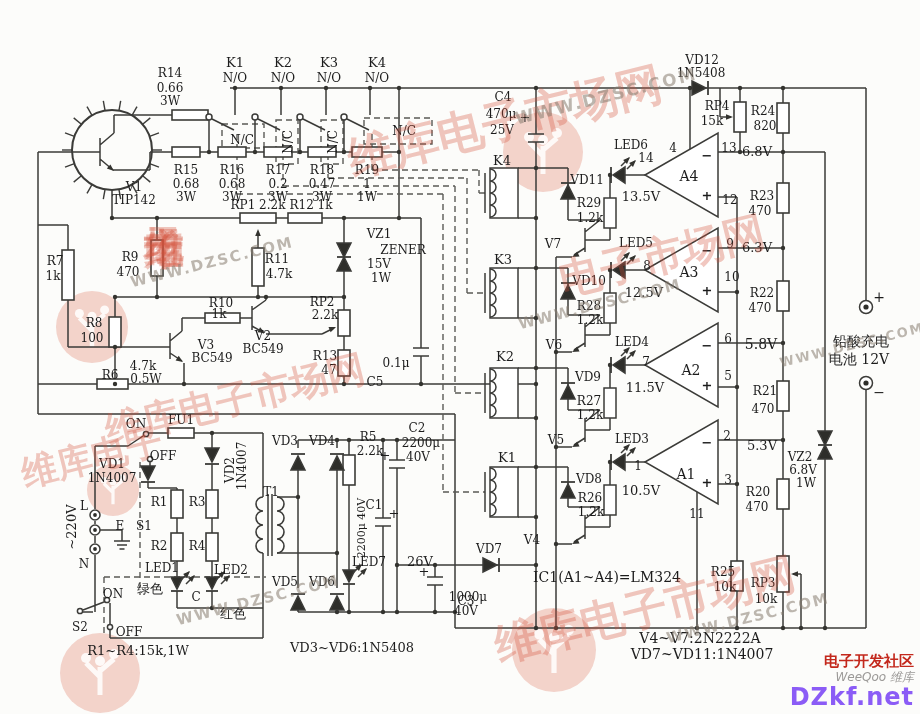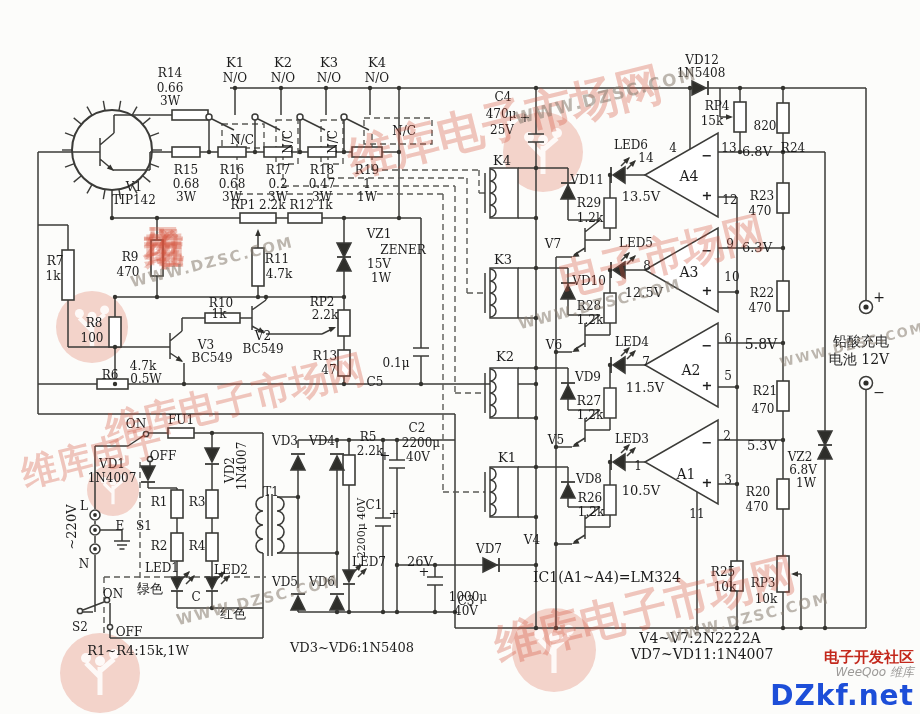--- a/index.html
+++ b/index.html
@@ -17,21 +17,21 @@
   .wm-cjk.vertwm{writing-mode:vertical-rl;transform:translate(-50%,-50%);}
   .wm-url{position:absolute;transform:translate(-50%,-50%) rotate(-14deg);
           color:rgba(135,124,112,0.55);font-family:"DejaVu Sans","Liberation Sans",sans-serif;
           font-weight:bold;letter-spacing:2px;white-space:nowrap;}
   .wm-logo{position:absolute;border-radius:50%;background:rgba(216,92,66,0.26);transform:translate(-50%,-50%);}
   .brand{position:absolute;right:6px;bottom:2px;text-align:right;z-index:6;line-height:1.15;}
   .brand-community{color:#c3281c;font-weight:bold;font-size:15px;
        font-family:"DejaVu Sans","Liberation Sans",sans-serif;}
   .brand-site{color:rgba(150,148,145,0.95);font-style:italic;font-size:12px;
        font-family:"DejaVu Sans","Liberation Sans",sans-serif;}
-  .brand-domain{color:#1d4ed8;font-weight:bold;font-size:28px;letter-spacing:1px;
+  .brand-domain{color:#8b5cf6;font-weight:bold;font-size:24px;letter-spacing:1px;
        font-family:"DejaVu Sans","Liberation Sans",sans-serif;}
 </style>
 </head>
 <body>
 
 <div class="stage">
   <div id="logo-layer">
       <div class="wm-logo" style="left: 92px; top: 327px; width: 72px; height: 72px;"><svg width="72" height="72" viewBox="0 0 80 80">
           <g stroke="rgba(255,255,255,0.85)" stroke-width="5" fill="none">
             <path d="M40 62 V34 M40 44 L26 30 M40 38 L54 26"></path>
@@ -627,21 +627,21 @@
       <span class="lab" style="left: 707px; top: 250px; font-size: 13px; font-weight: bold;">−</span>
       <span class="lab" style="left: 707px; top: 290px; font-size: 13px; font-weight: bold;">+</span>
       <span class="lab" style="left: 707px; top: 345px; font-size: 13px; font-weight: bold;">−</span>
       <span class="lab" style="left: 707px; top: 385px; font-size: 13px; font-weight: bold;">+</span>
       <span class="lab" style="left: 707px; top: 442px; font-size: 13px; font-weight: bold;">−</span>
       <span class="lab" style="left: 707px; top: 482px; font-size: 13px; font-weight: bold;">+</span>
       <span class="lab" style="left: 702px; top: 60px;">VD12</span>
       <span class="lab" style="left: 701px; top: 73px;">1N5408</span>
       <span class="lab" style="left: 717px; top: 106px;">RP4</span>
       <span class="lab" style="left: 712px; top: 121px;">15k</span>
-      <span class="lab" style="left: 793px; top: 111px; margin-top: 37px;">R24</span>
+      <span class="lab" style="left: 763px; top: 111px;">R24</span>
       <span class="lab" style="left: 765px; top: 126px;">820</span>
       <span class="lab" style="left: 762px; top: 196px;">R23</span>
       <span class="lab" style="left: 760px; top: 211px;">470</span>
       <span class="lab" style="left: 762px; top: 293px;">R22</span>
       <span class="lab" style="left: 760px; top: 308px;">470</span>
       <span class="lab" style="left: 765px; top: 391px;">R21</span>
       <span class="lab" style="left: 763px; top: 409px;">470</span>
       <span class="lab" style="left: 758px; top: 492px;">R20</span>
       <span class="lab" style="left: 757px; top: 507px;">470</span>
       <span class="lab" style="left: 757px; top: 151px; font-size: 13px;">6.8V</span>

